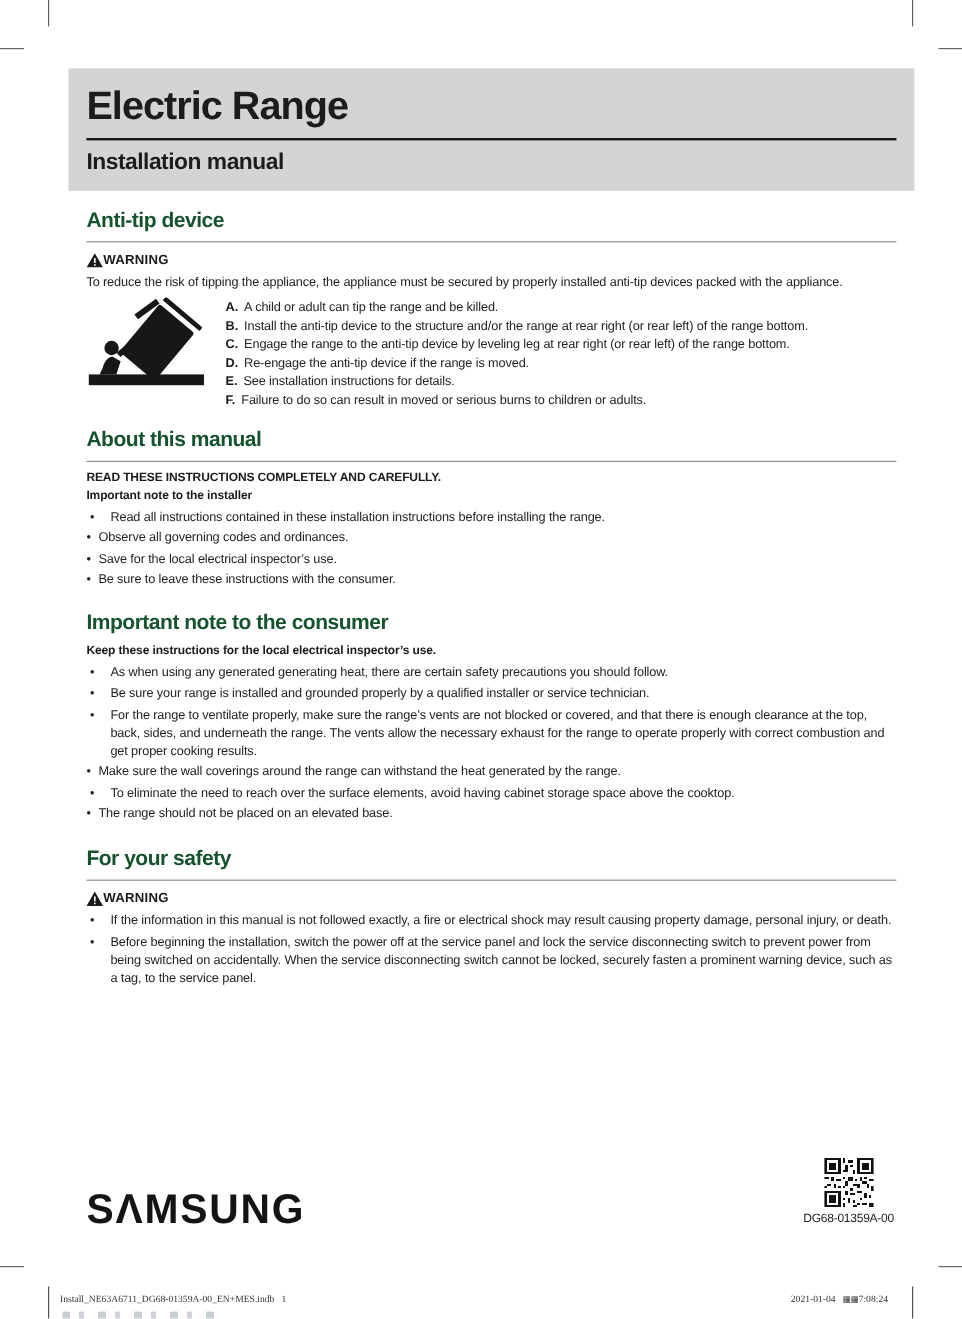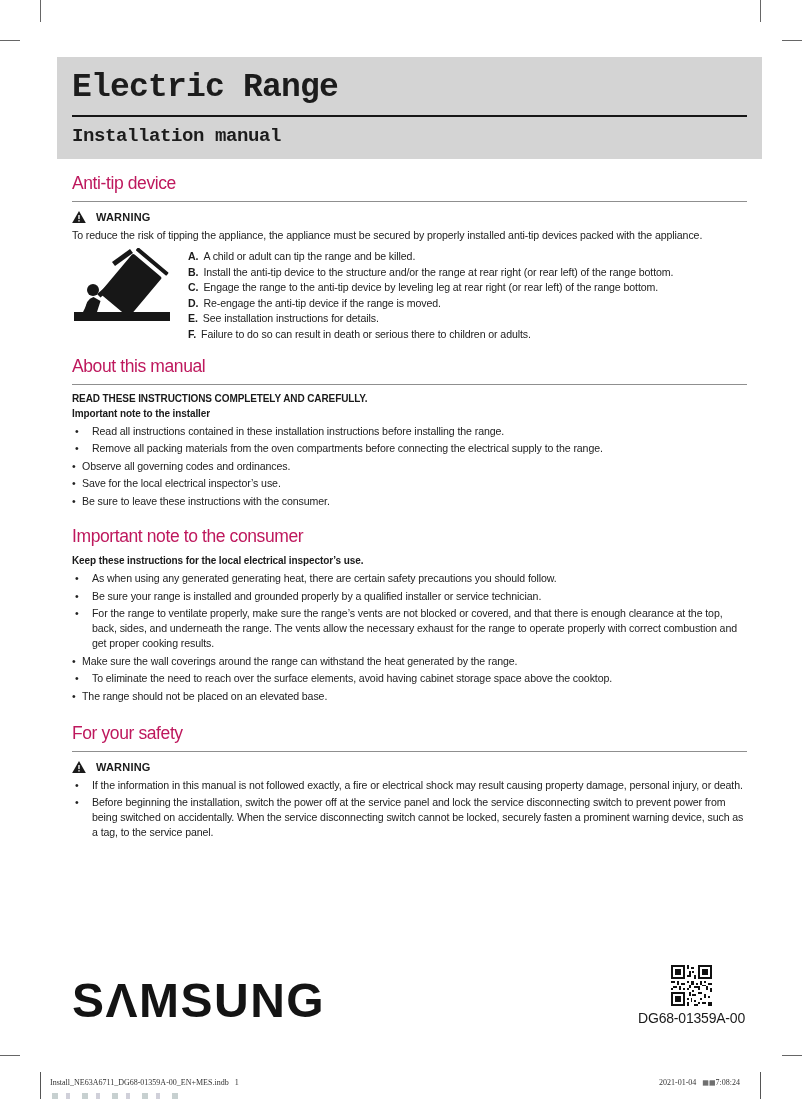--- a/index.html
+++ b/index.html
@@ -6,51 +6,51 @@
   .page{
     position:relative;width:802px;height:1099px;overflow:hidden;background:#fff;
     font-family:"Liberation Sans",sans-serif;color:#222;
   }
   
   .crop{position:absolute;background:#666;}
   .crop.v{width:1px;height:22px;}
   .crop.h{height:1px;width:20px;}
   
   .content{position:absolute;left:57px;top:57px;width:705px;}
-  .banner{background:#d4d4d4;padding:13px 15px 12px 15px;font-family:Liberation Mono, monospace;}
+  .banner{background:#d4d4d4;padding:13px 15px 12px 15px;}
   .banner .title{font-size:33px;font-weight:700;letter-spacing:-0.8px;line-height:1.12;color:#1c1c1c;}
   .banner .divider{height:2px;background:#161616;margin:8px 0 8px 0;}
   .banner .subtitle{font-size:19px;font-weight:700;letter-spacing:-0.4px;color:#1c1c1c;}
   .section{padding:0 15px;}
-  h2{font-size:17.5px;font-weight:400;letter-spacing:-0.4px;color:#be185d;margin:14px 0 7px 0;}
+  h2{font-size:17.5px;font-weight:700;letter-spacing:-0.4px;color:#14532d;margin:14px 0 7px 0;}
   .rule{height:1px;background:#8f8f8f;margin:0 0 7px 0;}
-  .warn-row{display:flex;align-items:center;gap:10px;margin:9px 0 5px 0;}
+  .warn-row{display:flex;align-items:center;gap:0;margin:9px 0 5px 0;}
   .warn-row .wlabel{font-size:11px;font-weight:700;letter-spacing:0.2px;color:#1a1a1a;}
   .warn-tri{display:block;}
   p.body{font-size:10.6px;line-height:1.42;letter-spacing:-0.1px;margin:2px 0 4px 0;color:#222;}
   b.notice{display:block;font-size:10px;line-height:1.45;letter-spacing:-0.1px;color:#1a1a1a;}
   
   .tiprow{display:flex;align-items:flex-start;margin:5px 0 2px 0;}
   .tip-fig{flex:none;width:100px;}
   .steps{flex:1;margin-left:16px;margin-top:1px;}
   .step{display:flex;font-size:10.6px;line-height:1.47;letter-spacing:-0.1px;}
   .step-prefix{font-weight:700;flex:none;margin-right:5px;color:#1a1a1a;}
   
   .blist{margin:2px 0 2px 0;}
   .brow{display:flex;font-size:10.6px;line-height:1.42;letter-spacing:-0.1px;margin:2.5px 0;}
   .brow::before{content:"•";flex:none;width:10px;color:#222;}
   .brow.wide::before{width:20px;padding-left:3px;box-sizing:border-box;}
   .btext{flex:1;}
   
   .brand-area{position:absolute;left:57px;top:963px;width:705px;height:72px;}
-  .samsung-logo{position:absolute;left:15px;bottom:7px;font-size:48px;font-weight:700;
+  .samsung-logo{position:absolute;left:15px;bottom:7px;font-size:34px;font-weight:700;
     letter-spacing:1.5px;color:#141414;transform:scaleY(1.02);transform-origin:left bottom;}
   .qr-col{position:absolute;right:17px;top:2px;text-align:center;}
   .qr-col svg{display:block;margin:0 auto;}
-  .doc-number{font-size:14px;letter-spacing:-0.2px;color:#1a1a1a;margin-top:4px;}
+  .doc-number{font-size:10px;letter-spacing:-0.2px;color:#1a1a1a;margin-top:4px;}
   
   .pfoot-tick{position:absolute;width:1px;background:#555;}
   .pfoot-left{position:absolute;left:50px;top:1078px;font-family:"Liberation Serif",serif;
     font-size:8px;color:#333;white-space:pre;}
   .pfoot-right{position:absolute;right:62px;top:1078px;font-family:"Liberation Serif",serif;
     font-size:8px;color:#333;white-space:pre;}
   .pfoot-right .tofu{font-size:7px;letter-spacing:0;}
   .reg-marks{position:absolute;left:52px;top:1093px;width:130px;height:6px;opacity:0.55;
     background:repeating-linear-gradient(90deg,#9aa 0 6px,transparent 6px 14px,#aab 14px 18px,transparent 18px 30px);}
 </style>
@@ -123,38 +123,35 @@
             <div class="step">
               <span class="step-prefix">D.</span>
               <span class="step-text">Re-engage the anti-tip device if the range is moved.</span>
             </div>
             <div class="step">
               <span class="step-prefix">E.</span>
               <span class="step-text">See installation instructions for details.</span>
             </div>
             <div class="step">
               <span class="step-prefix">F.</span>
-              <span class="step-text">Failure to do so can result in death or serious there to children or adults.</span>
+              <span class="step-text">Failure to do so can result in moved or serious burns to children or adults.</span>
             </div>
           </div>
       </div>
     </div>
 
     <div class="section">
       <h2>About this manual</h2>
       <div class="rule"></div>
       <b class="notice">READ THESE INSTRUCTIONS COMPLETELY AND CAREFULLY.</b>
       <b class="notice">Important note to the installer</b>
       <div class="blist">
 
       <div class="brow wide">
             <span class="btext">Read all instructions contained in these installation instructions before installing the range.</span>
-          </div>
-          <div class="brow wide">
-            <span class="btext">Remove all packing materials from the oven compartments before connecting the electrical supply to the range.</span>
           </div>
           <div class="brow">
             <span class="btext">Observe all governing codes and ordinances.</span>
           </div>
           <div class="brow">
             <span class="btext">Save for the local electrical inspector’s use.</span>
           </div>
           <div class="brow">
             <span class="btext">Be sure to leave these instructions with the consumer.</span>
           </div>

